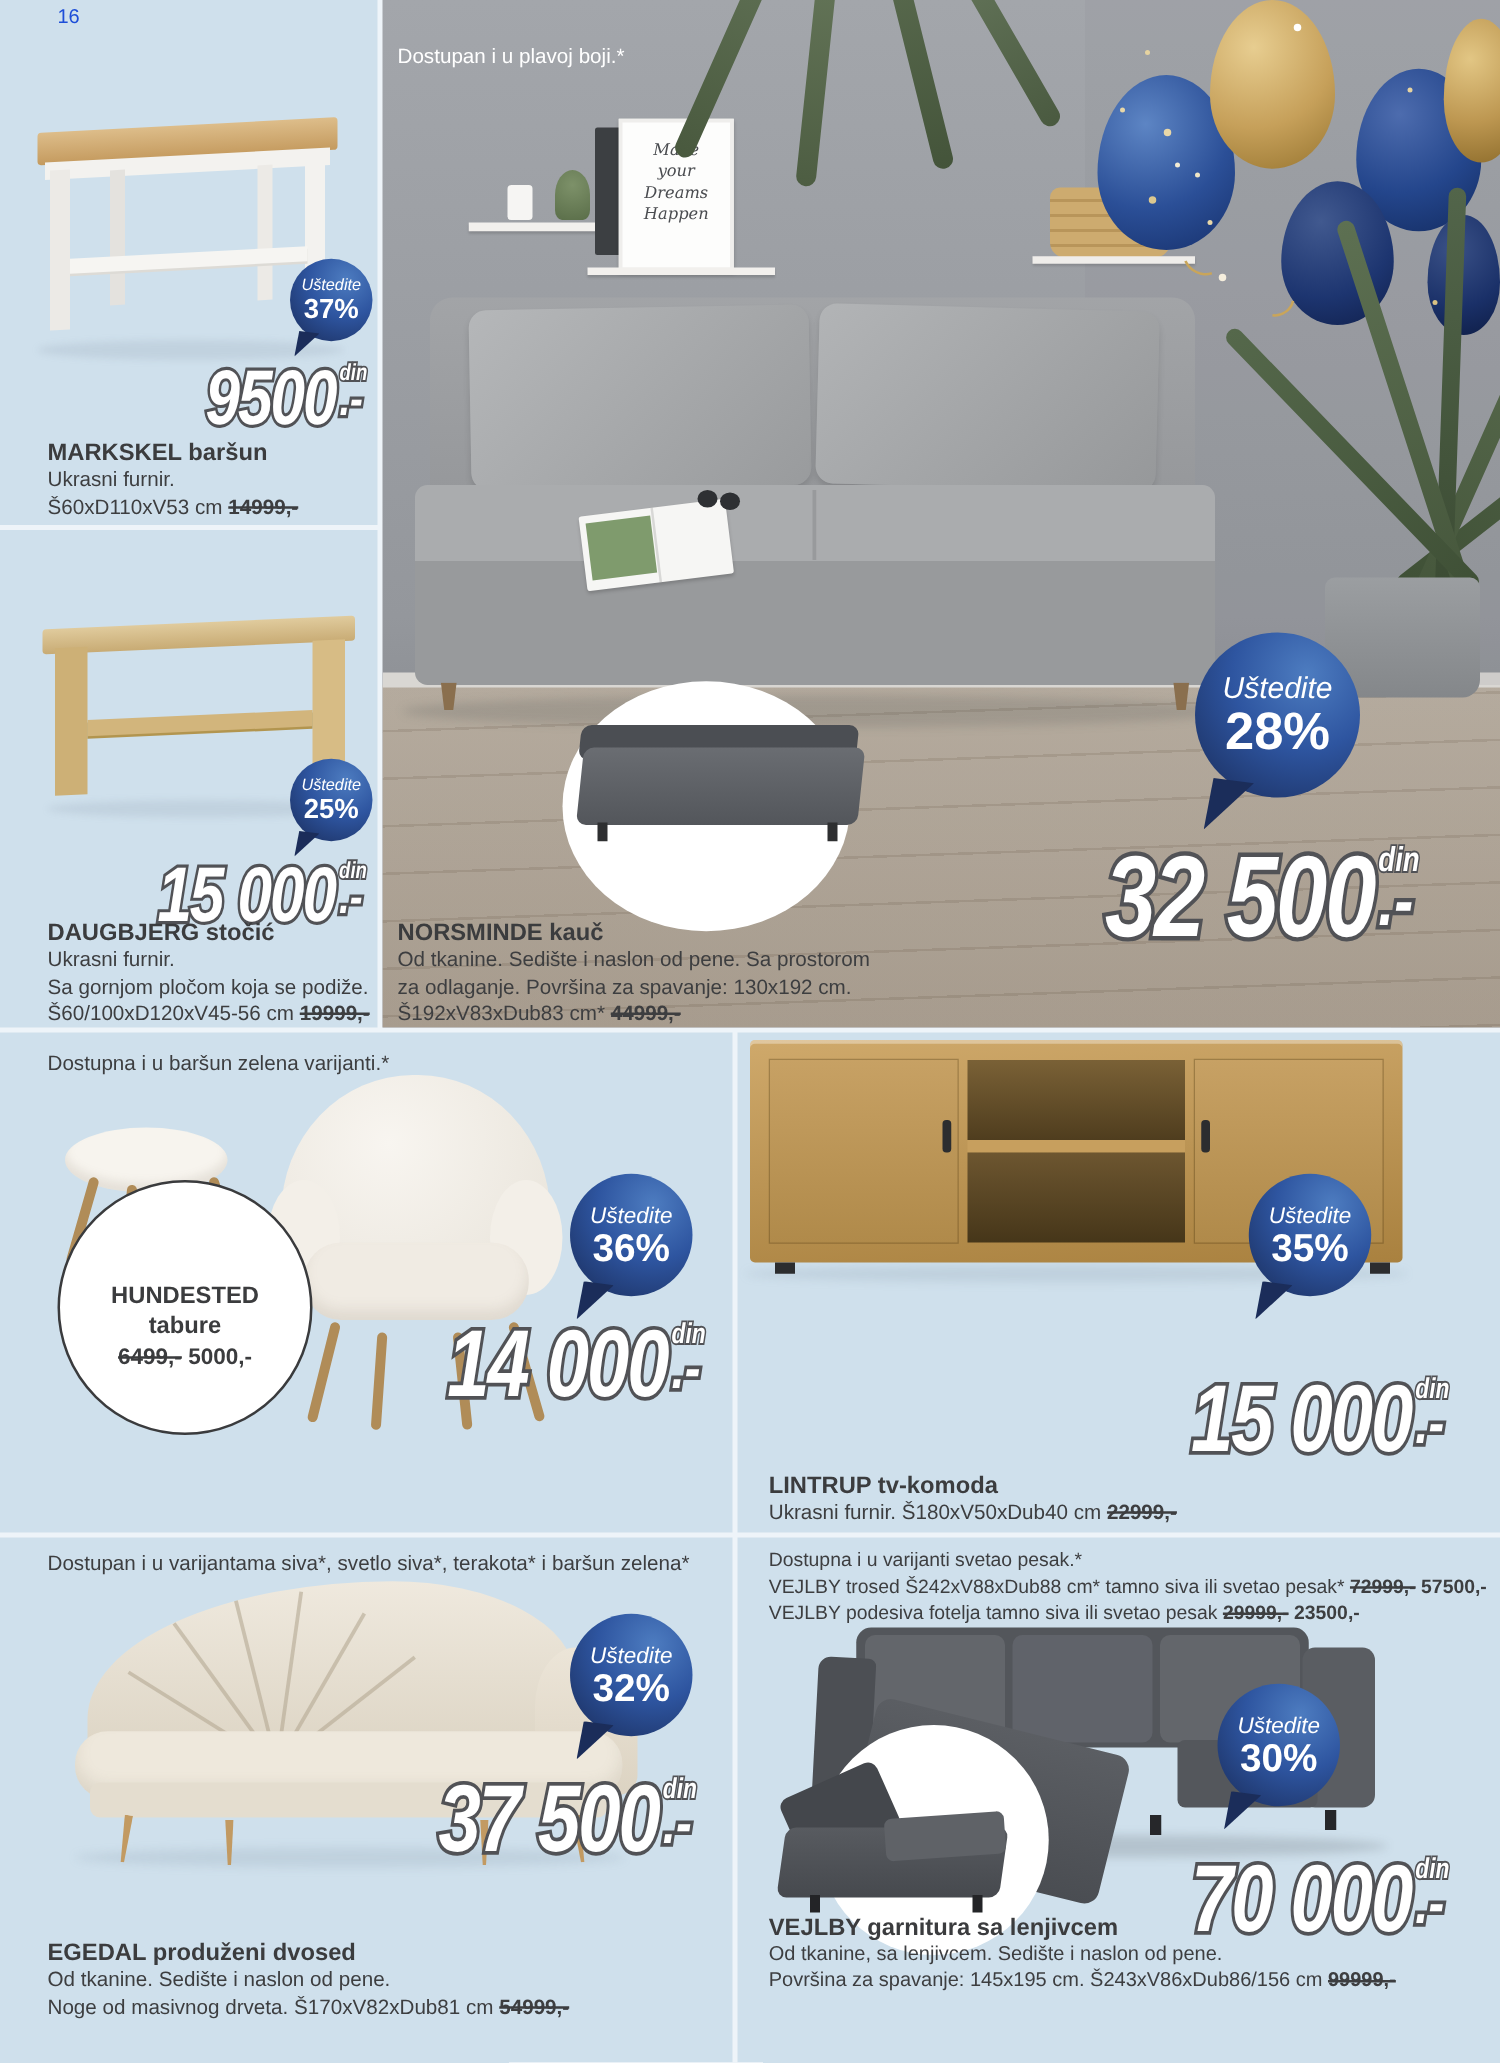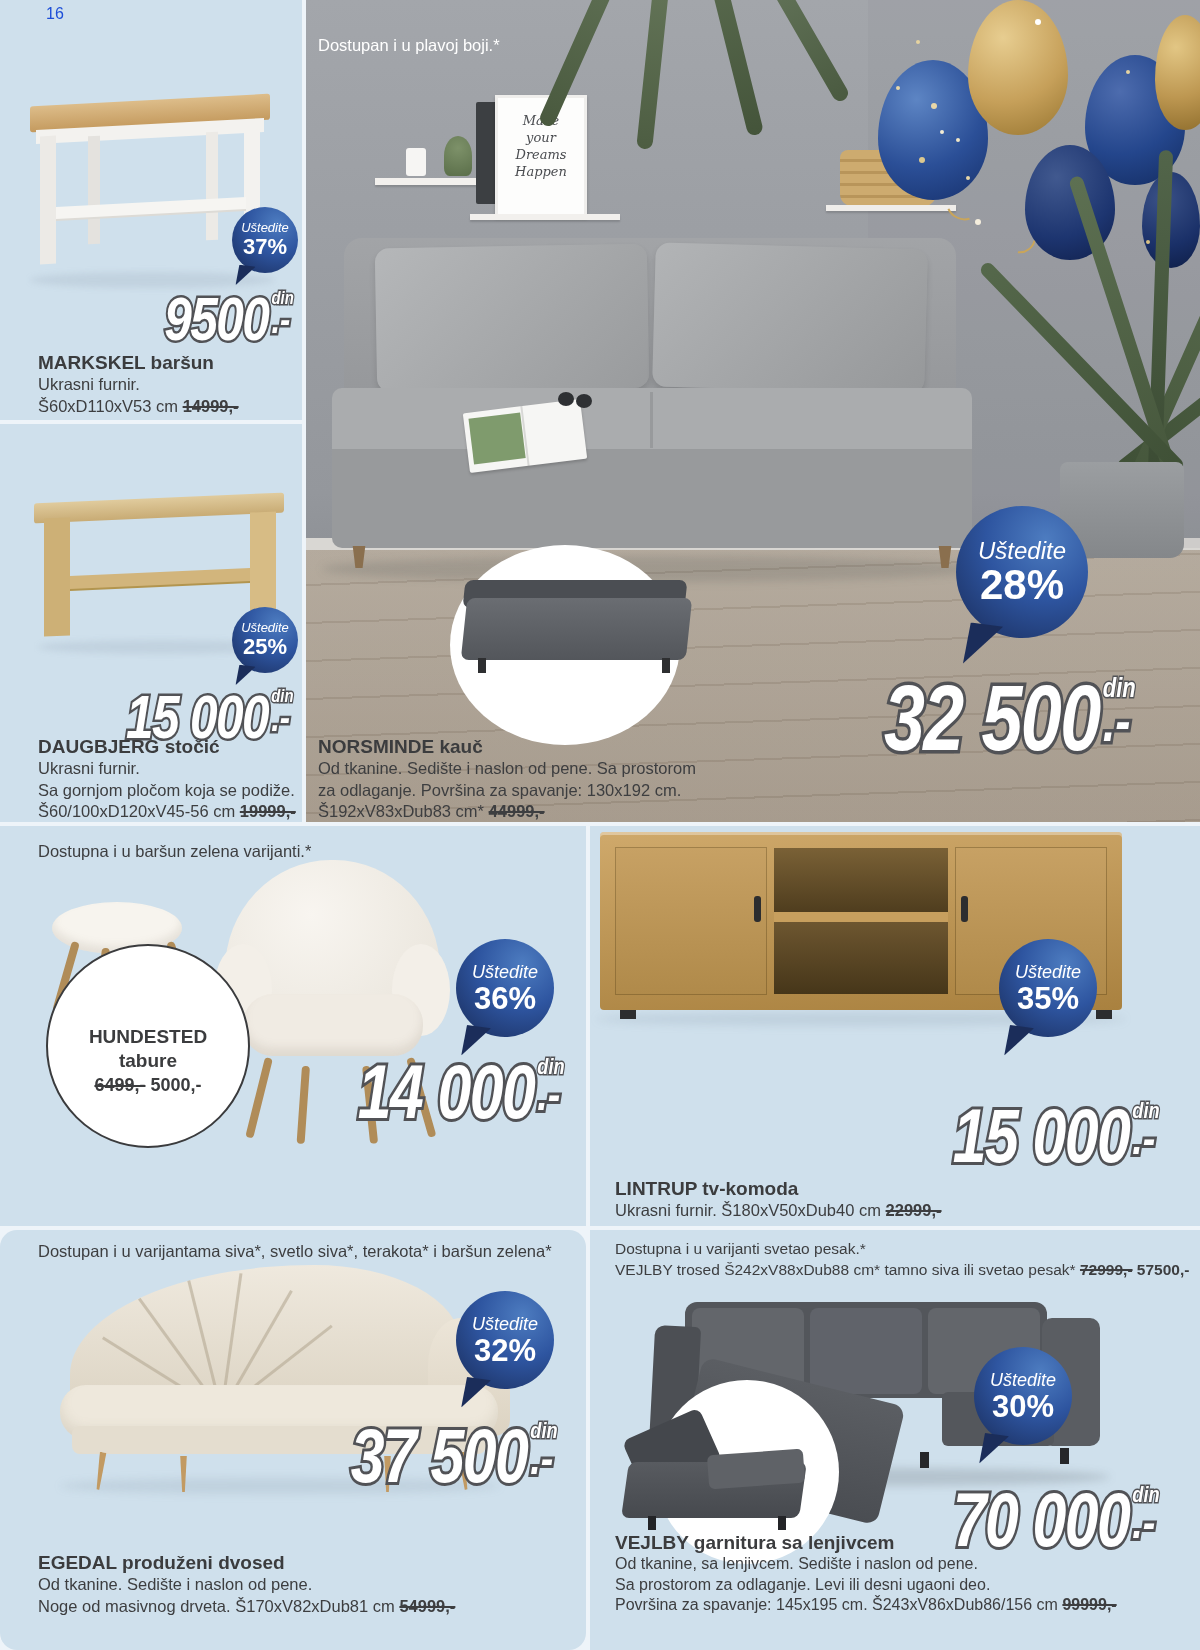--- a/index.html
+++ b/index.html
@@ -247,21 +247,21 @@
           <span class="pdin">din</span>
           <span class="pdash">.-</span>
         </span>
     </div>
     <div class="tblock" style="left:25px;top:352px;">
       <div class="pname">LINTRUP tv-komoda</div>
       <div><span>Ukrasni furnir. Š180xV50xDub40 cm</span> <span class="strike">22999,-</span></div>
     </div>
   </div>
 
-  <div class="cell" style="left:0;top:1230px;width:586px;height:420px;border-radius:17px;">
+  <div class="cell" style="left:0;top:1230px;width:586px;height:420px;">
     <div class="note" style="left:38px;top:12px;">Dostupan i u varijantama siva*, svetlo siva*, terakota* i baršun zelena*</div>
     <div class="abs" style="left:60px;top:248px;width:440px;height:16px;background:rgba(110,130,150,.15);border-radius:50%;filter:blur(4px);"></div>
     <div class="abs" style="left:70px;top:35px;width:390px;height:132px;background:linear-gradient(180deg,#efe9de,#ded6c6);border-radius:75% 45% 8px 8px/100% 70% 8px 8px;overflow:hidden;">
       <div class="fan" style="left:150px;transform:rotate(-58deg);"></div>
       <div class="fan" style="left:150px;transform:rotate(-36deg);"></div>
       <div class="fan" style="left:150px;transform:rotate(-14deg);"></div>
       <div class="fan" style="left:150px;transform:rotate(8deg);"></div>
       <div class="fan" style="left:150px;transform:rotate(30deg);"></div>
       <div class="fan" style="left:150px;transform:rotate(52deg);"></div>
     </div>
@@ -286,20 +286,21 @@
     <div class="tblock" style="left:38px;top:322px;">
       <div class="pname">EGEDAL produženi dvosed</div>
       <div>Od tkanine. Sedište i naslon od pene.</div>
       <div><span>Noge od masivnog drveta. Š170xV82xDub81 cm</span> <span class="strike">54999,-</span></div>
     </div>
   </div>
 
   <div class="cell" style="left:590px;top:1230px;width:610px;height:420px;">
     <div class="note" style="left:25px;top:10px;font-size:15.5px;">Dostupna i u varijanti svetao pesak.*</div>
     <div class="note" style="left:25px;top:31px;font-size:15.5px;"><span>VEJLBY trosed Š242xV88xDub88 cm* tamno siva ili svetao pesak*</span> <span class="strike">72999,-</span> <span class="bold">57500,-</span></div>
+    <div class="note" style="left:25px;top:52px;font-size:15.5px;"><span>VEJLBY podesiva fotelja tamno siva ili svetao pesak</span> <span class="strike">29999,-</span> <span class="bold">23500,-</span></div>
 
     <div class="abs" style="left:80px;top:238px;width:440px;height:18px;background:rgba(60,65,70,.18);border-radius:50%;filter:blur(4px);"></div>
     <div class="abs" style="left:95px;top:72px;width:362px;height:96px;background:#53565b;border-radius:12px 12px 0 0;"></div>
     <div class="abs" style="left:102px;top:78px;width:112px;height:86px;background:#63666b;border-radius:8px;"></div>
     <div class="abs" style="left:220px;top:78px;width:112px;height:86px;background:#60636a;border-radius:8px;"></div>
     <div class="abs" style="left:338px;top:78px;width:112px;height:86px;background:#63666b;border-radius:8px;"></div>
     <div class="abs" style="left:62px;top:96px;width:46px;height:122px;background:#4c4f54;border-radius:10px 6px 6px 6px;transform:rotate(3deg);"></div>
     <div class="abs" style="left:452px;top:88px;width:58px;height:128px;background:#5a5d62;border-radius:10px;"></div>
     <div class="abs" style="left:352px;top:162px;width:112px;height:54px;background:#54575c;border-radius:6px;"></div>
     <div class="abs" style="left:96px;top:150px;width:208px;height:122px;background:linear-gradient(180deg,#5b5e63,#4a4d52);border-radius:12px;transform:rotate(14deg);"></div>
@@ -319,18 +320,17 @@
     </div>
     <div class="price price-md" style="right:40px;top:252px;">
       <span>70 000</span><span class="psuf">
           <span class="pdin">din</span>
           <span class="pdash">.-</span>
         </span>
     </div>
     <div class="tblock" style="left:25px;top:302px;font-size:16px;line-height:20.5px;">
       <div class="pname">VEJLBY garnitura sa lenjivcem</div>
       <div>Od tkanine, sa lenjivcem. Sedište i naslon od pene.</div>
-      <div>Sa prostorom za odlaganje. Levi ili desni ugaoni deo.</div>
       <div><span>Površina za spavanje: 145x195 cm. Š243xV86xDub86/156 cm</span> <span class="strike">99999,-</span></div>
     </div>
   </div>
 
 </div>
 
 </body></html>

